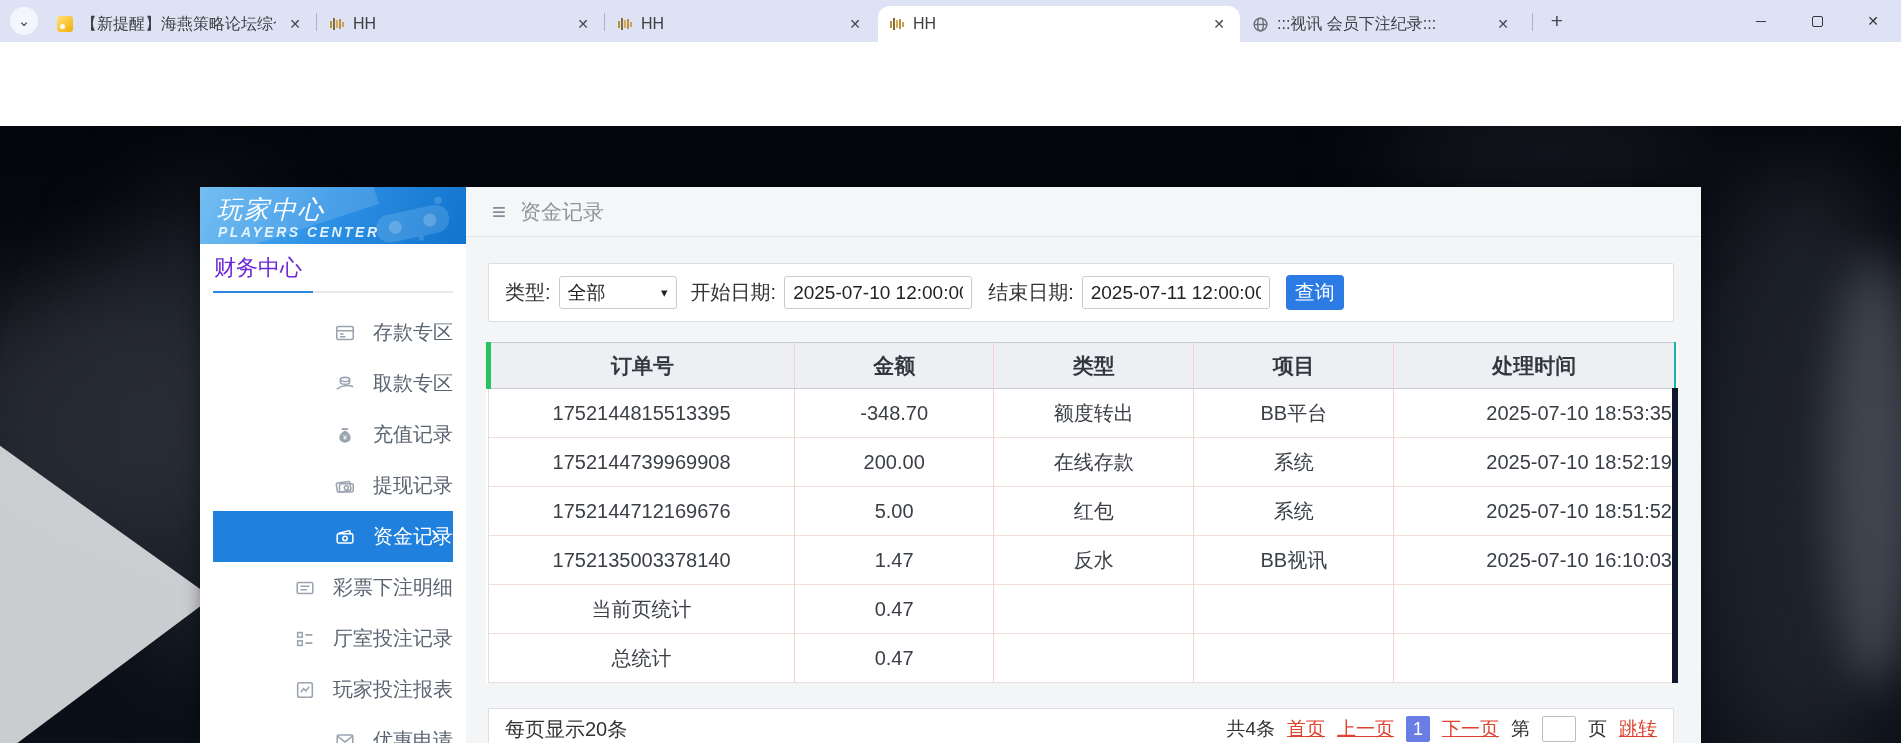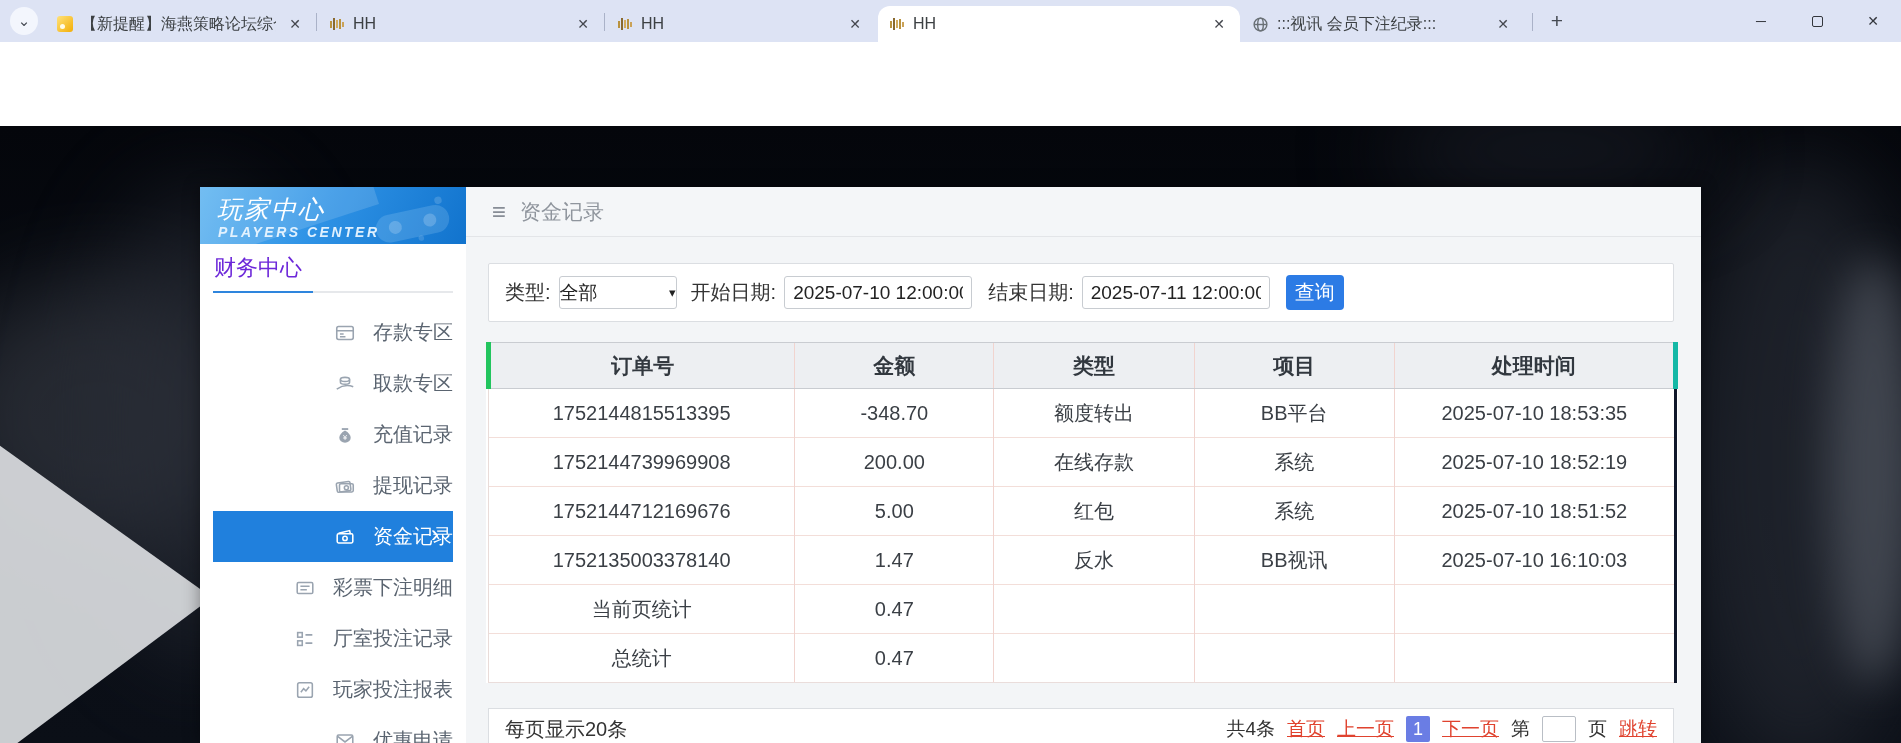--- a/index.html
+++ b/index.html
@@ -87,37 +87,37 @@
   .main { position:absolute; left:266px; top:0; width:1235px; height:556px; background:#f3f5f7; }
   .main-header { position:absolute; left:0; top:0; width:1235px; height:50px; background:#f4f6f8;
     border-bottom:1px solid #e3e5e8; display:flex; align-items:center; }
   .hamburger { margin-left:26px; color:#878d96; font-size:24px; line-height:1; }
   .main-title { margin-left:14px; color:#8f959d; font-size:21px; }
 
   .filter-card { position:absolute; left:22px; top:76px; width:1186px; height:59px; background:#ffffff;
     border:1px solid #dbdee2; border-radius:2px; display:flex; align-items:center; padding-left:16px; }
   .f-label { font-size:20px; color:#333; margin-right:8px; }
   .f-select { width:118px; height:33px; border:1px solid #c8ccd1; border-radius:3px; background:#fff;
-    display:flex; align-items:center; font-size:19px; color:#222; padding:0 0; margin-right:14px; }
+    display:flex; align-items:center; font-size:19px; color:#222; padding:0 8px; margin-right:14px; }
   .f-select .sel-chev { margin-left:auto; font-size:13px; color:#222; }
   .f-input { width:188px; height:33px; border:1px solid #c8ccd1; border-radius:3px; background:#fff;
     font-size:19px; color:#222; padding:0 8px; margin-right:16px; font-family:"Liberation Sans","DejaVu Sans",sans-serif; }
   .f-btn { width:58px; height:35px; background:#2c7be5; border:none; border-radius:4px; color:#fff;
     font-size:20px; }
 
   table.records { position:absolute; left:20px; top:155px; width:1192px; border-collapse:collapse;
     background:#ffffff; table-layout:fixed; }
   table.records th { height:46px; background:#edeff2; font-size:21px; color:#32383f; font-weight:bold;
     border-top:1px solid #c9ccd1; border-bottom:1px solid #c9ccd1; border-left:1px solid #f1d4cf; text-align:center; }
   table.records th:first-child { border-left:5px solid #22c55e; }
-  table.records th:last-child { border-right:5px solid #14b8a6; }
+  table.records th:last-child { border-right:2px solid #14b8a6; }
   table.records td { height:49px; font-size:20px; color:#3a3f45; text-align:center;
     border-top:1px solid #f3ded9; border-left:1px solid #f1d4cf; }
   table.records td:first-child { border-left:1px solid #e9dcd9; }
-  table.records td:last-child { border-right:3px solid #0f172a; }
+  table.records td:last-child { border-right:6px solid #0f172a;text-align:right; }
   table.records tr:last-child td { border-bottom:1px solid #eadddb; }
 
   .footer-card { position:absolute; left:22px; top:521px; width:1186px; height:42px; background:#ffffff;
     border:1px solid #dbdee2; display:flex; align-items:center; padding:0 16px; }
   .pg-size { font-size:20px; color:#333; }
   .pg-right { margin-left:auto; display:flex; align-items:flex-start; gap:12px; font-size:19px; color:#333; }
   .pg-link { color:#e0432f; text-decoration:underline; }
   .pg-current { min-width:24px; height:26px; background:#6a7de4; color:#fff; display:flex;
     align-items:center; justify-content:center; border-radius:2px; font-size:18px; }
   .pg-jump-input { width:34px; height:26px; border:1px solid #b9bec5; border-radius:2px; font-size:18px; text-align:center; }

